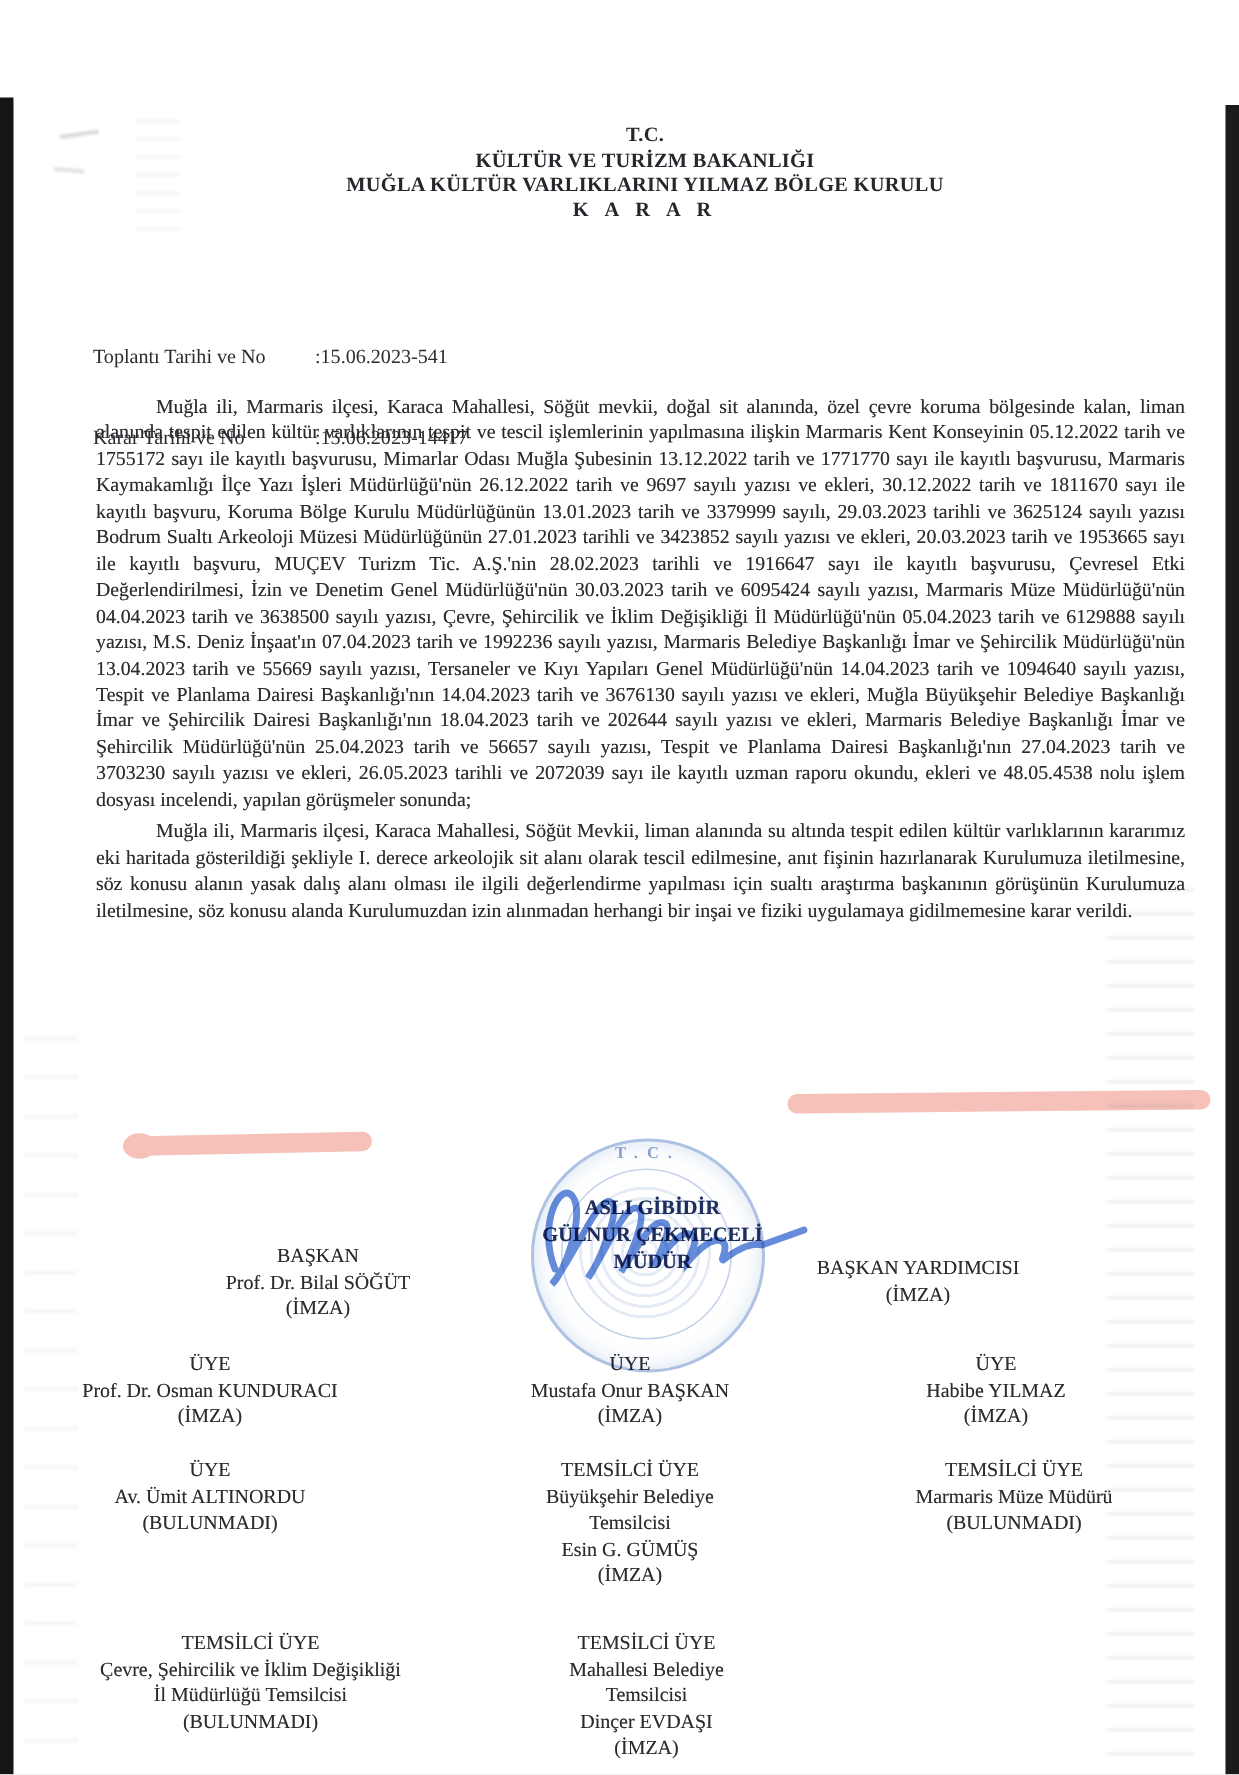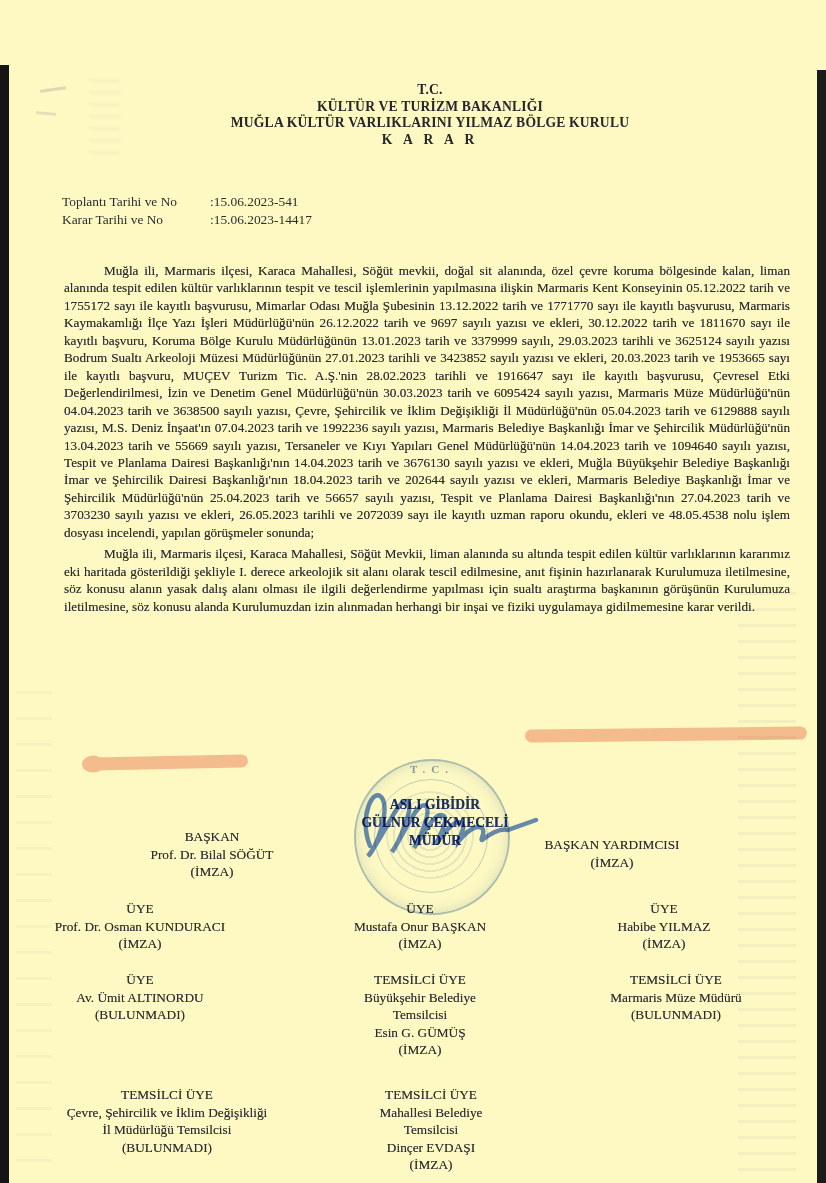--- a/index.html
+++ b/index.html
@@ -1,33 +1,33 @@
 <!DOCTYPE html>
 <html><head>
 <meta charset="utf-8">
 <style>
   html,body{margin:0;padding:0;background:#e8e8e8;}
   .page{
     position:relative;width:826px;height:1183px;margin:0 auto;
-    background:#fef9c3;overflow:hidden;
+    background:#ffffff;overflow:hidden;
     font-family:"Liberation Serif","DejaVu Serif",serif;
     color:#2b2b30;
   }
   
   .edge-left{position:absolute;left:0;top:65px;width:9px;height:1118px;background:#151515;}
   .edge-right{position:absolute;left:817px;top:70px;width:9px;height:1113px;background:#1b1b1b;}
 
   
   .doc-header{position:absolute;left:60px;top:82px;width:740px;text-align:center;
     font-weight:bold;font-size:13.6px;line-height:16.5px;letter-spacing:.2px;color:#26262c;}
   .doc-header .karar{letter-spacing:4px;}
 
   
   .meta{position:absolute;left:62px;top:193px;width:560px;font-size:13.4px;line-height:17.5px;}
-  .meta-row{display:flex;}
+  .meta-row{display:flex;margin-top:36px;}
   .meta-label{width:148px;}
   .meta-place{position:absolute;left:665px;top:193px;width:135px;text-align:center;
     font-size:13.4px;line-height:17.5px;}
 
   
   .body-text{position:absolute;left:60px;top:258px;width:734px;
     font-size:13.2px;line-height:17.45px;text-align:justify;
     text-shadow:0 0 .4px rgba(43,43,48,.55);}
   .body-text p{margin:4px;text-indent:40px;font-family:Liberation Serif, serif;}
 

